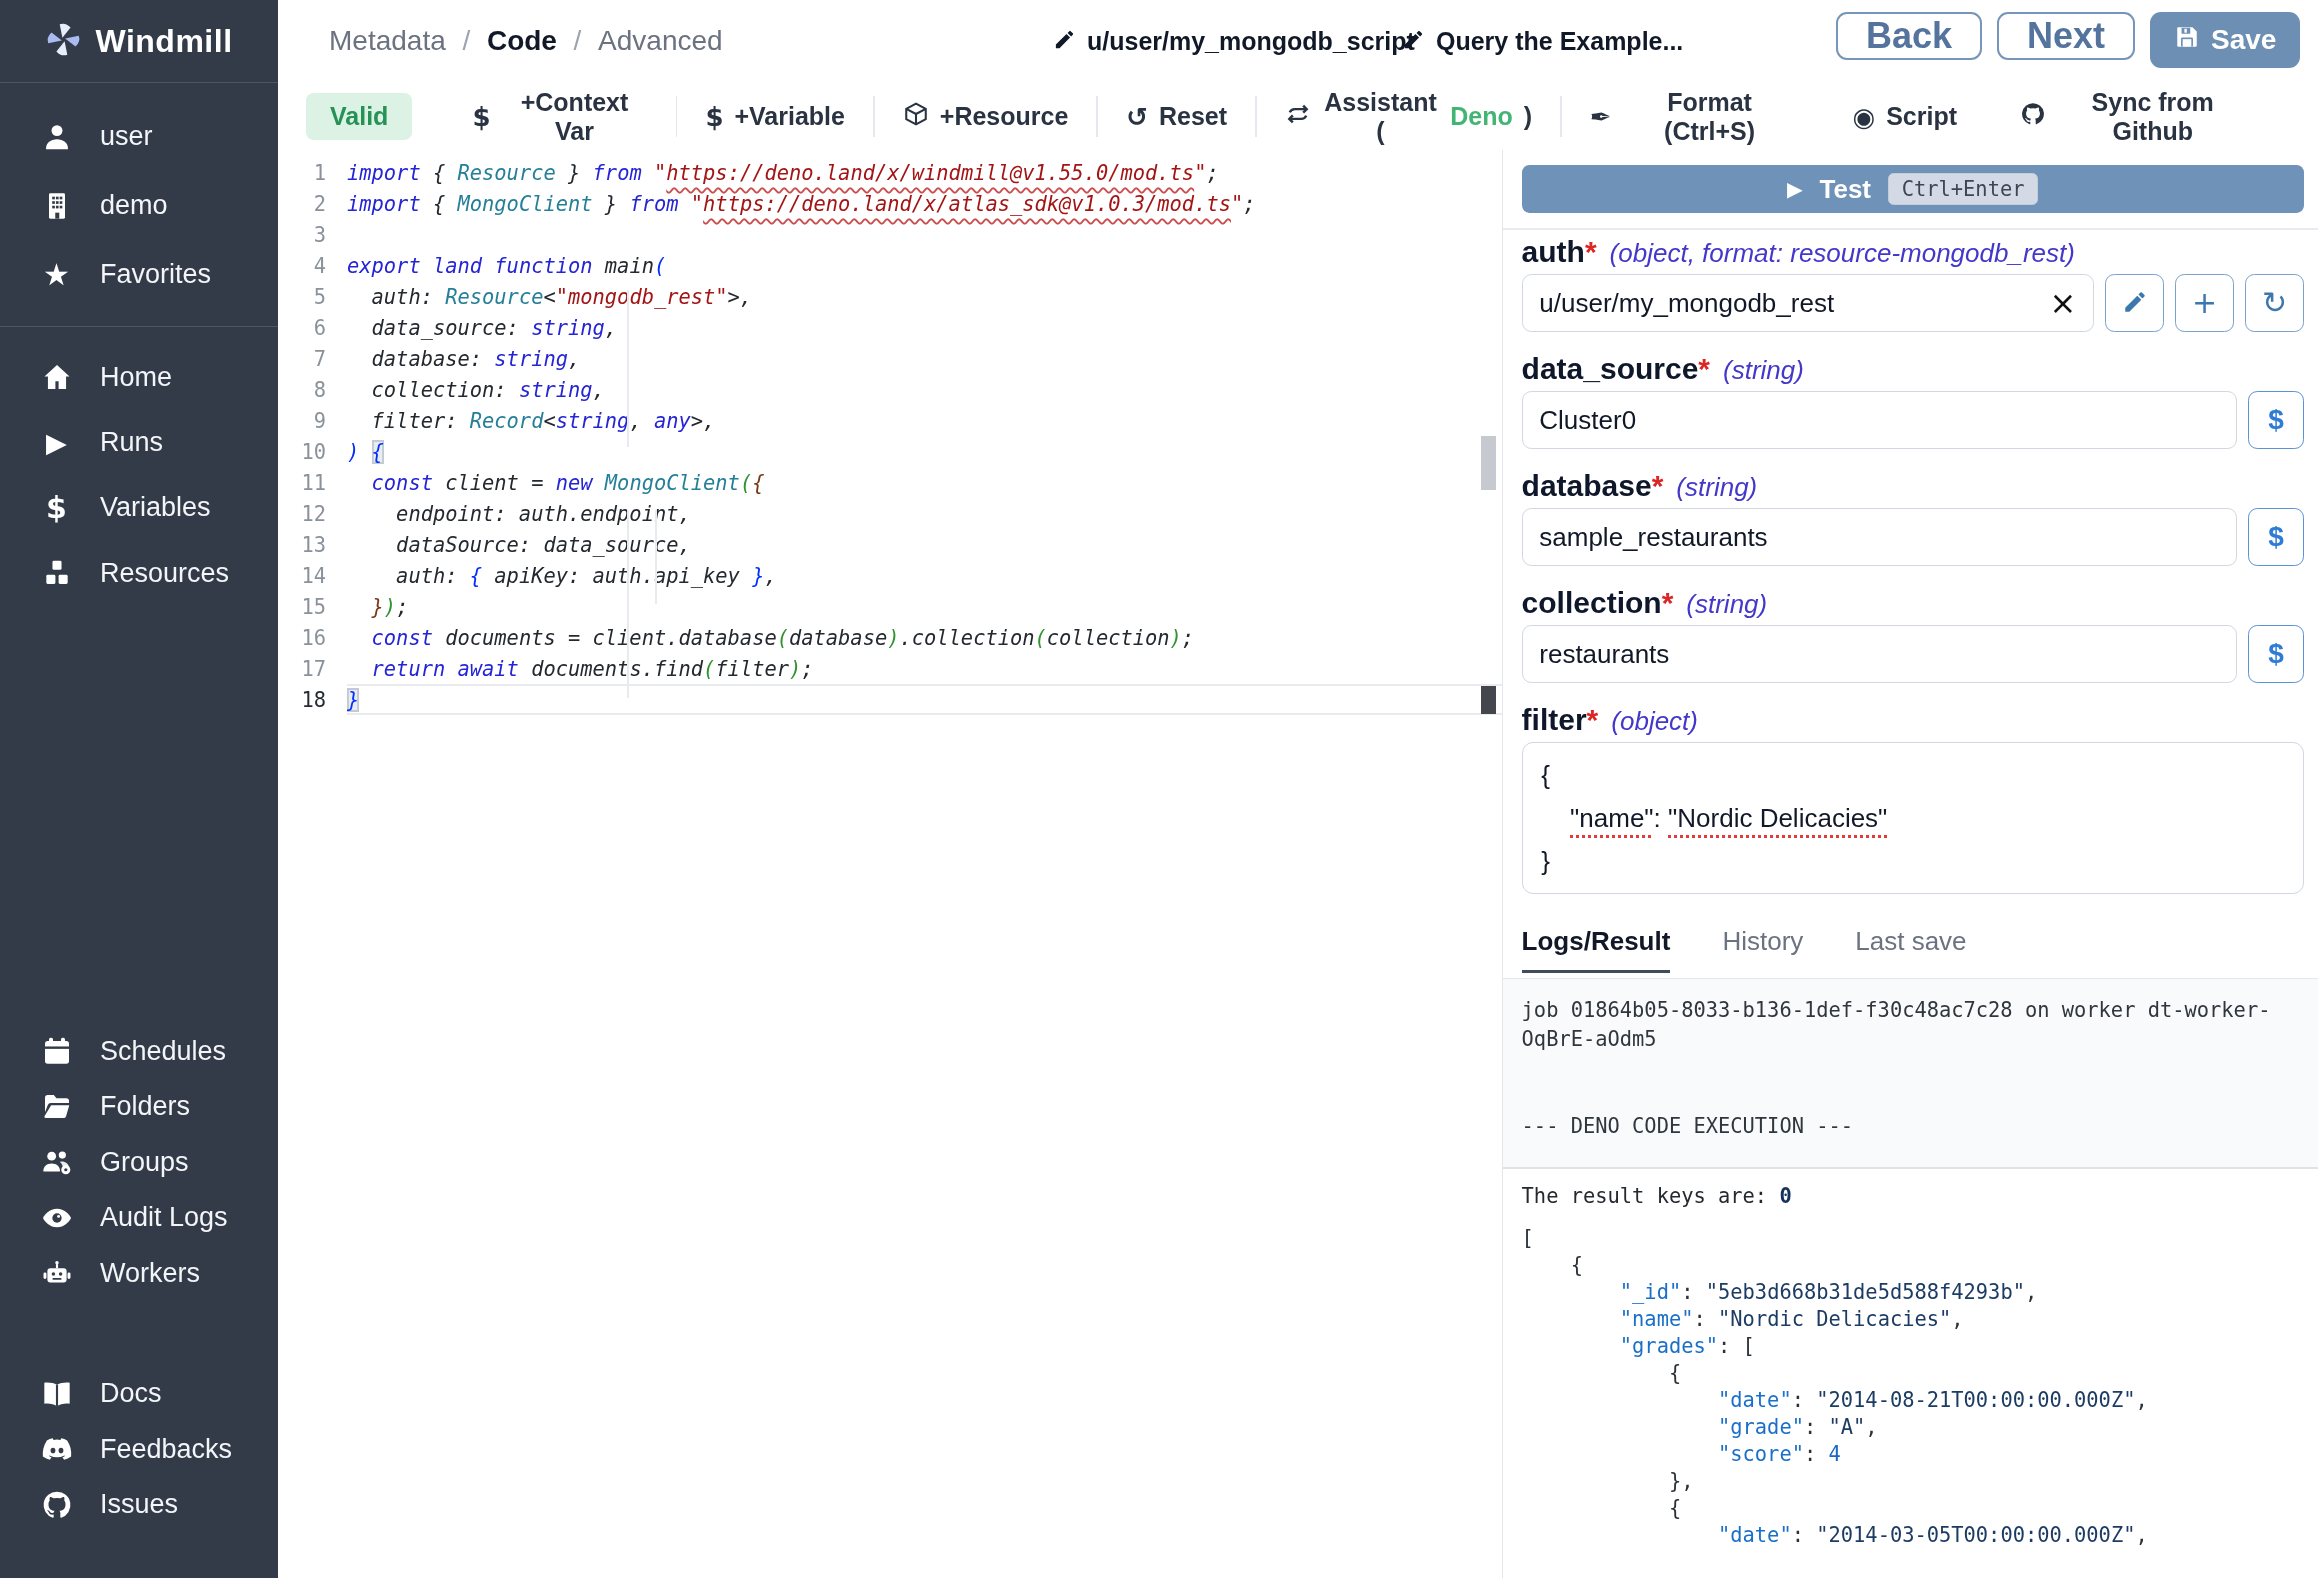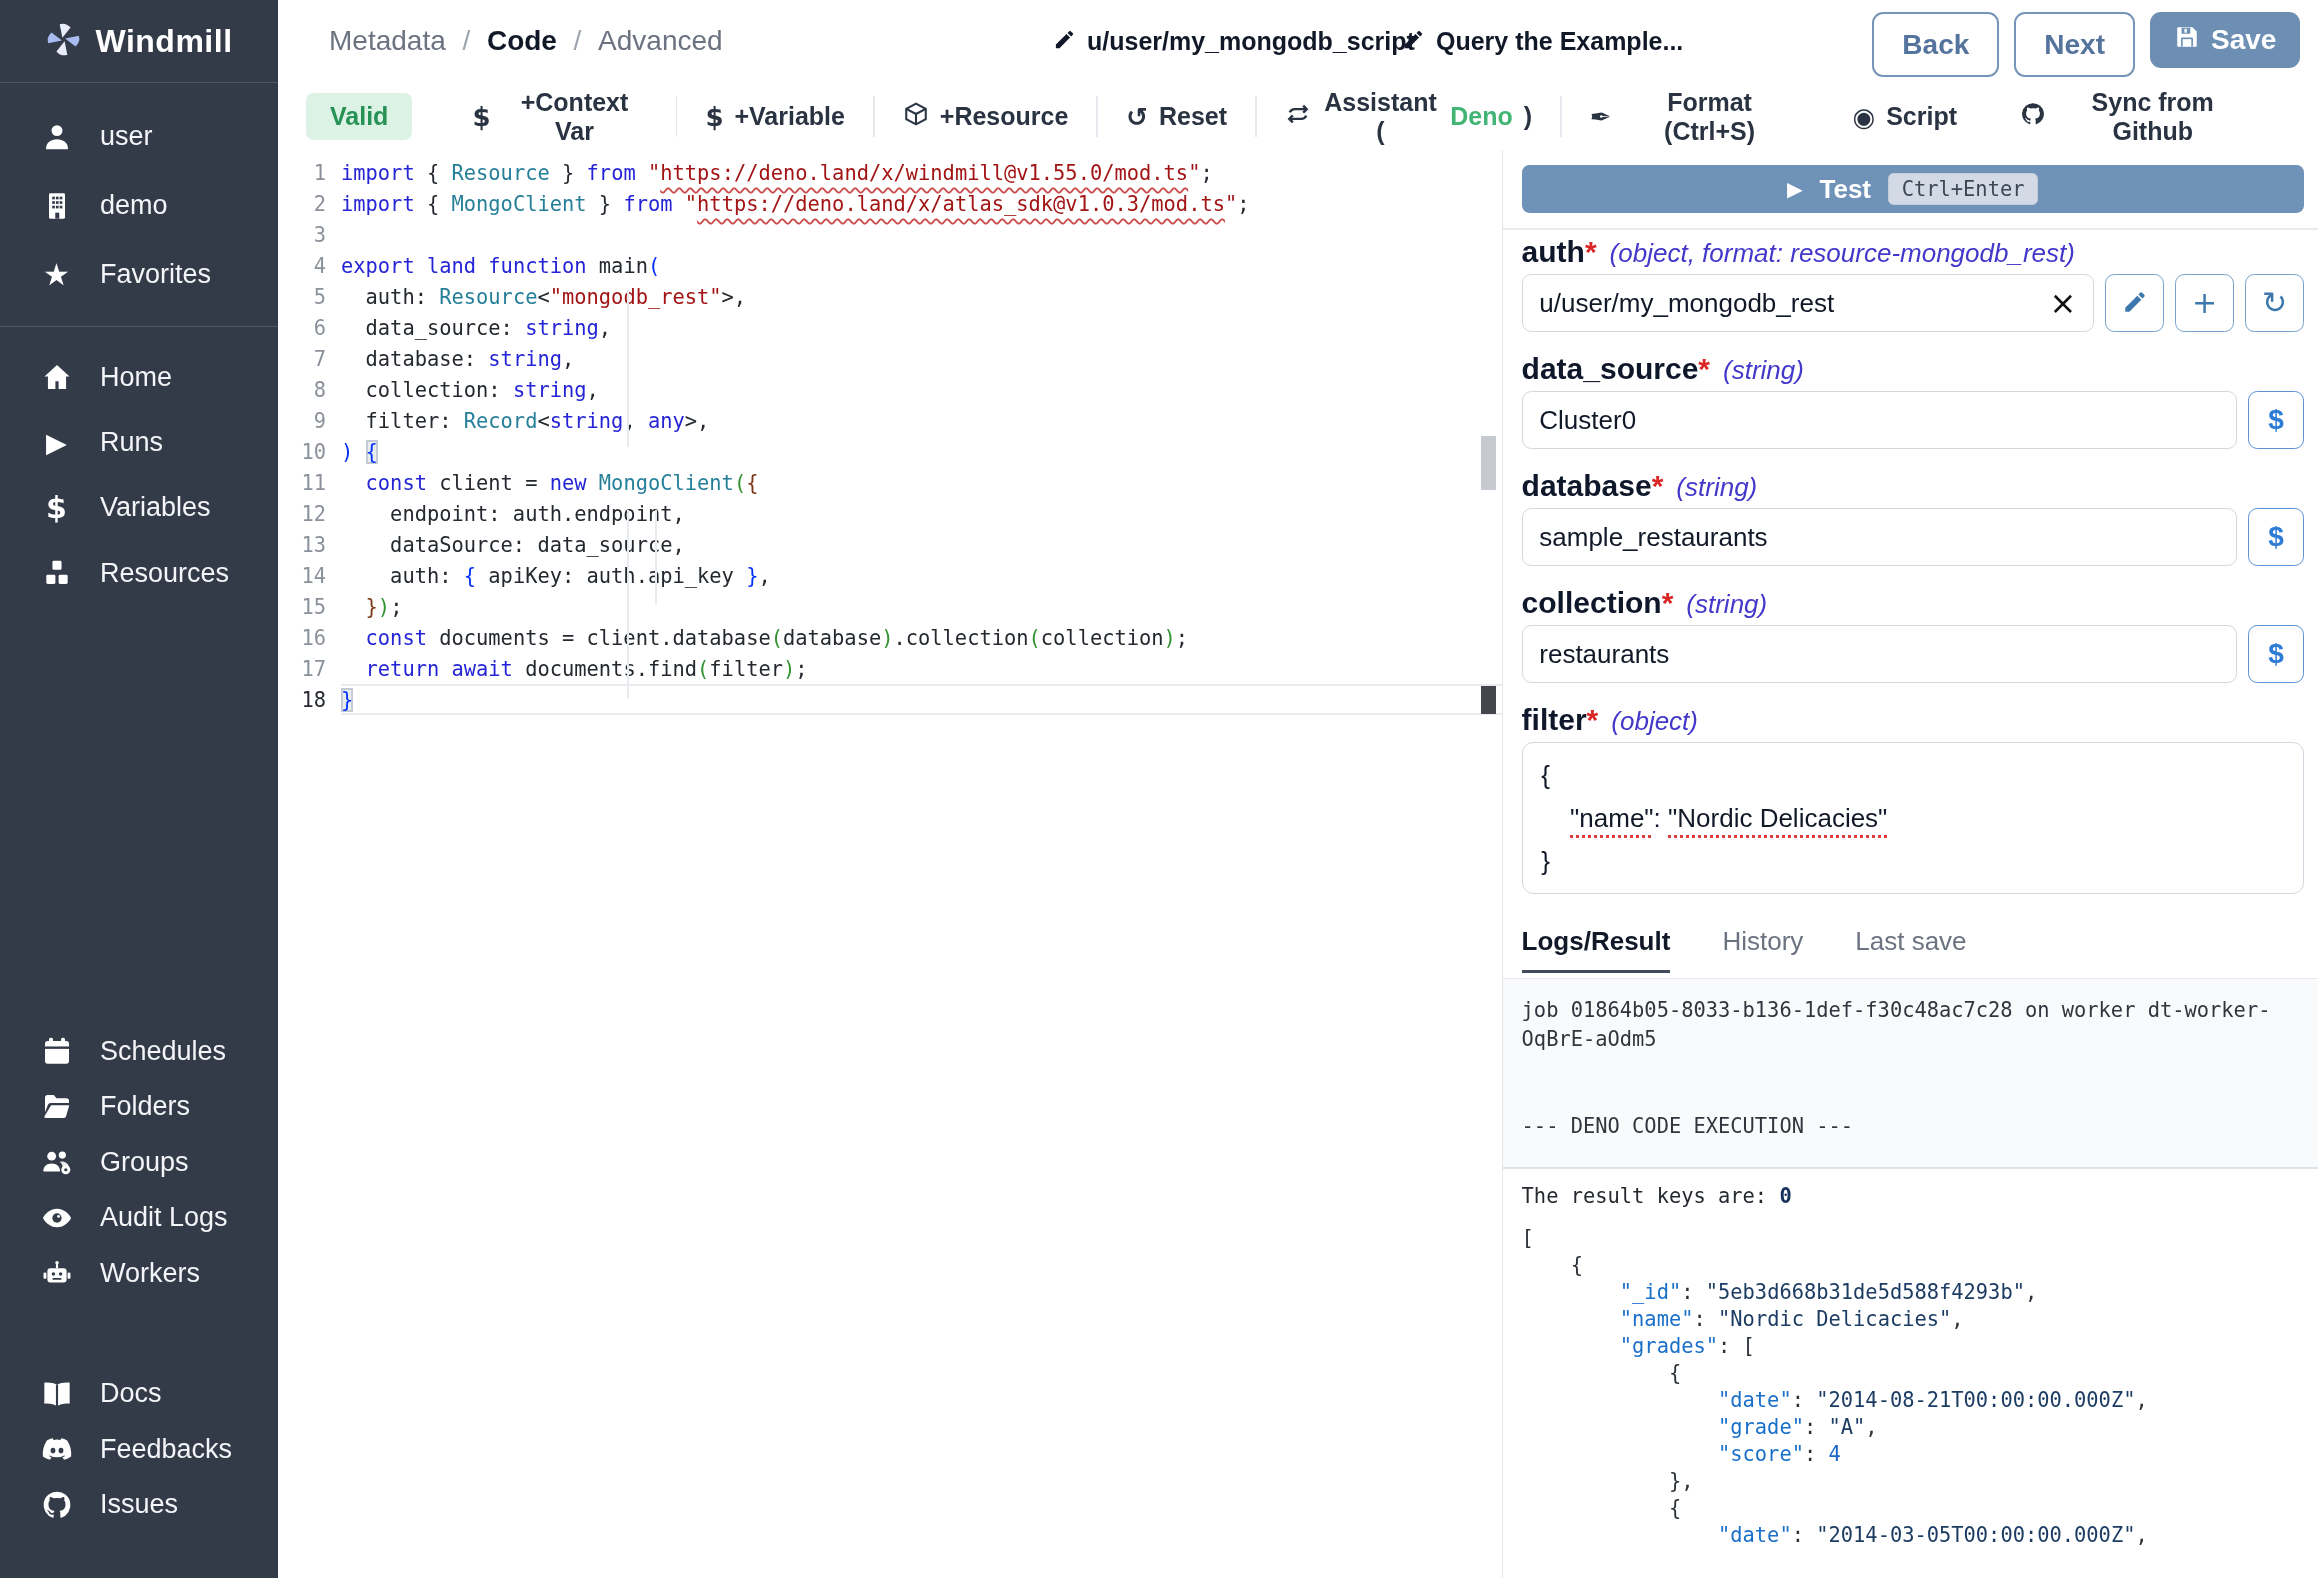--- a/index.html
+++ b/index.html
@@ -34,22 +34,22 @@
   .topbar{position:absolute;left:0;top:0;right:0;height:82px;background:#fff;border-bottom:0.9px solid #eef1f4;}
   .bc{position:absolute;left:51px;top:0;height:82px;display:flex;align-items:center;gap:16.7px;font-size:28px;}
   .bc-dim{color:#6b7280;font-weight:500;cursor:pointer;}
   .bc-active{color:#111827;font-weight:700;cursor:pointer;}
   .bc-sep{color:#9ca3af;font-weight:400;}
   .pathgroup{position:absolute;top:0;height:82px;display:flex;align-items:center;gap:11px;cursor:pointer;}
   .pg1{left:775px;} .pg2{left:1124px;}
   .pathgroup svg{width:23px;height:23px;color:#111827;}
   .pathtext{font-size:25px;font-weight:700;color:#111827;}
   .top-actions{position:absolute;right:18.6px;top:12px;display:flex;gap:15px;}
-  .btn-outline{height:65px;padding:0 28px;border:2.3px solid #7795b8;border-radius:11px;background:#fff;
-               color:#54749e;font-size:28px;font-weight:700;font-family:inherit;cursor:pointer;}
+  .btn-outline{height:48px;padding:0 28px;border:2.3px solid #7795b8;border-radius:11px;background:#fff;
+               color:#54749e;font-size:36px;font-weight:700;font-family:inherit;cursor:pointer;}
   .btn-solid{height:56px;padding:0 24px;border:none;border-radius:11px;background:#6d8fb3;color:#fff;
              font-size:28px;font-weight:700;font-family:inherit;display:flex;align-items:center;gap:11px;cursor:pointer;}
   .btn-solid svg{width:26px;height:26px;}
 
   
   .toolbar{position:absolute;left:0;top:82px;right:0;height:69px;background:#fff;border-bottom:1.9px solid #e6e9ee;
            display:flex;align-items:center;padding-left:28px;}
   .valid{background:#dcf2e4;color:#279256;font-size:25px;font-weight:700;border-radius:7.4px;
          padding:9.3px 24px;margin-right:32px;}
   .tbtn{display:flex;align-items:center;gap:11px;font-size:25px;font-weight:600;color:#2a3342;
@@ -58,21 +58,21 @@
   .tbtn svg{width:26px;height:26px;}
   .tsep{width:1.9px;height:41px;background:#e5e8ed;}
   .deno{color:#42b575;}
   .toolbar-right{margin-left:auto;display:flex;align-items:center;gap:7.4px;padding-right:43px;}
 
   
   .editor{position:absolute;left:0;top:150px;width:1224px;bottom:0;background:#fff;overflow:hidden;}
   .code-lines{position:absolute;left:0;top:7.4px;right:0;}
   .cl{display:flex;height:31px;align-items:center;font-family:"DejaVu Sans Mono",monospace;font-size:20.4px;white-space:pre;}
   .cl .num{width:48px;text-align:right;color:#8a919b;flex:none;font-size:20.4px;}
-  .cl .code{margin-left:15px;flex:1;height:100%;display:flex;align-items:center;white-space:pre;}
+  .cl .code{margin-left:21px;flex:1;height:100%;display:flex;align-items:center;white-space:pre;font-style:italic;}
   .cl.active .num{color:#262b33;}
   .cl.active .code{box-shadow:inset 0 1.9px 0 #e9ebef, inset 0 -1.9px 0 #e9ebef;}
   .p{color:#24292f;} .fn{color:#24292f;}
   .k{color:#2525d6;}
   .t{color:#267f99;}
   .s{color:#a31515;}
   .su{color:#a31515;text-decoration-line:underline;text-decoration-style:wavy;
       text-decoration-color:#cb4e4e;text-decoration-thickness:1.9px;text-underline-offset:6.5px;}
   .b0{color:#0431fa;} .b1{color:#319331;} .b2{color:#7b3814;}
   .b0h{color:#0431fa;background:#e9edf2;box-shadow:inset 0 0 0 1.9px #c3cad3;}

